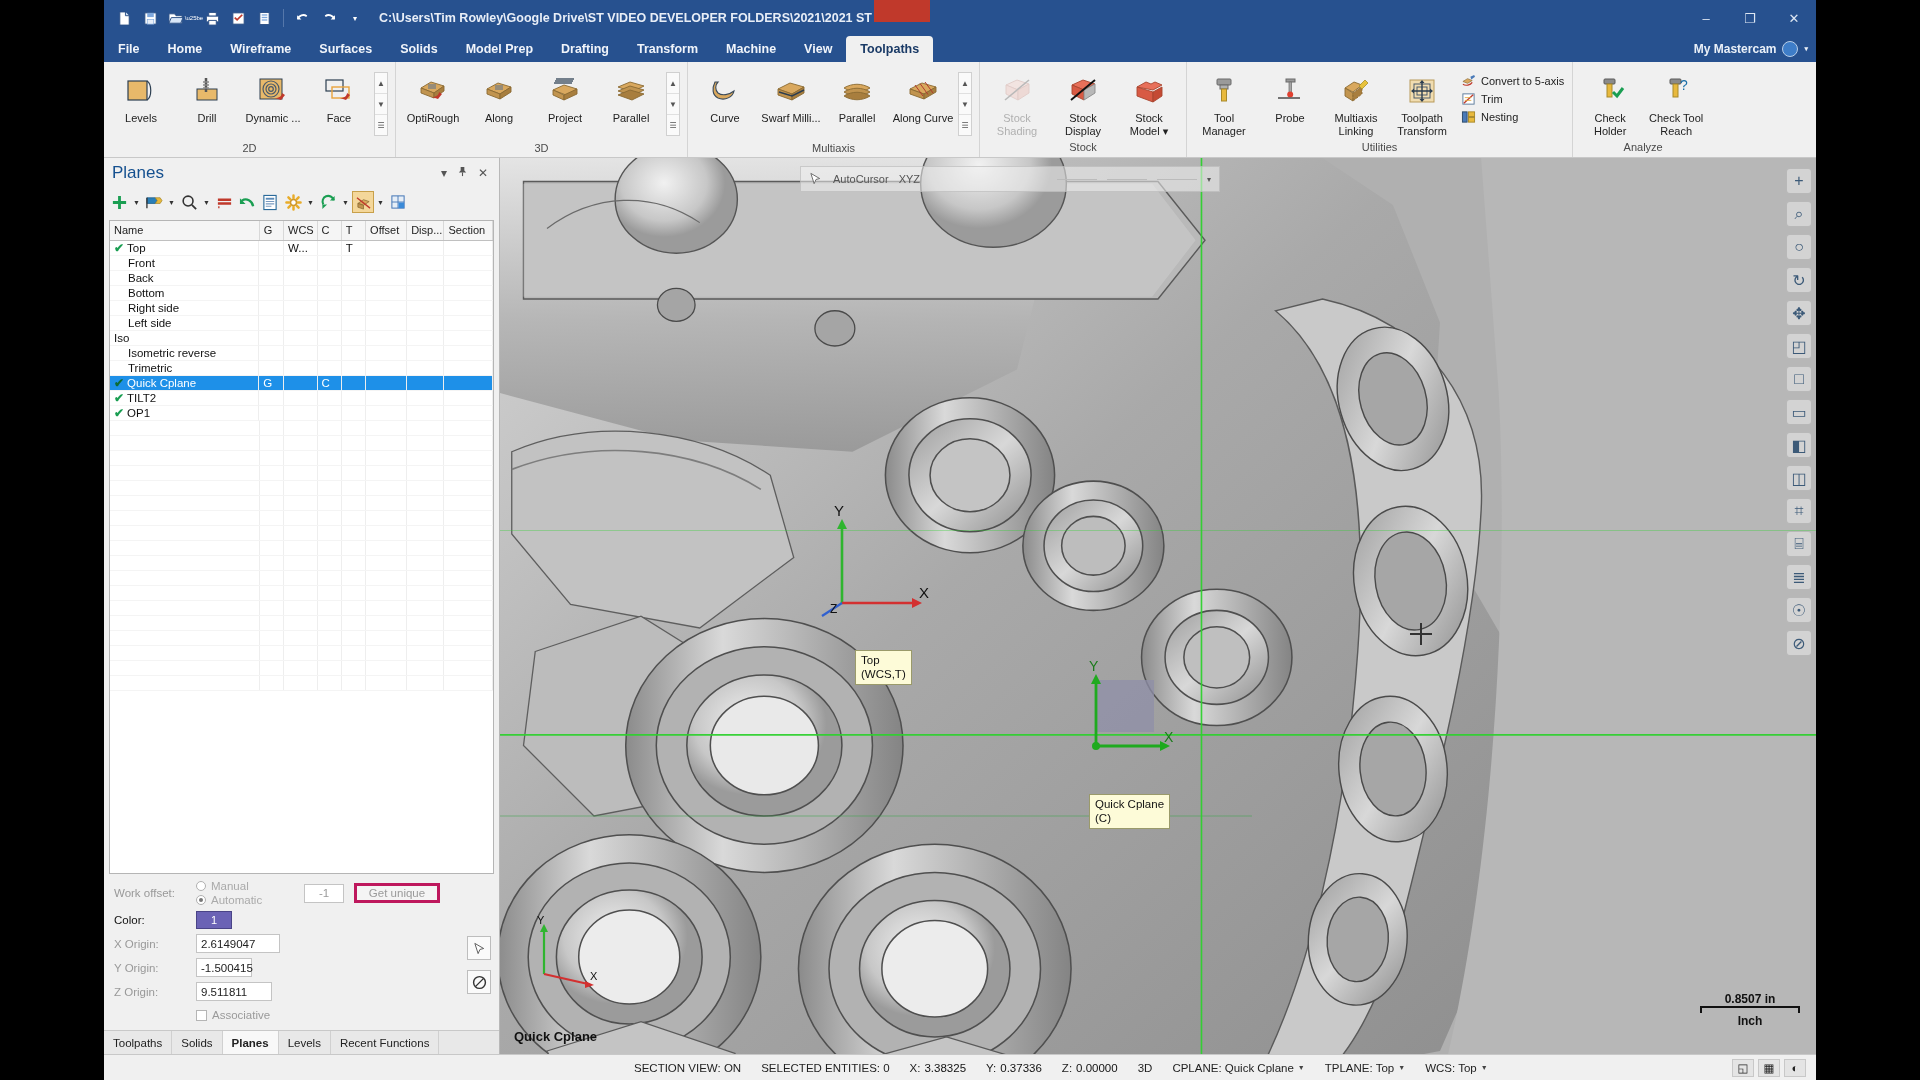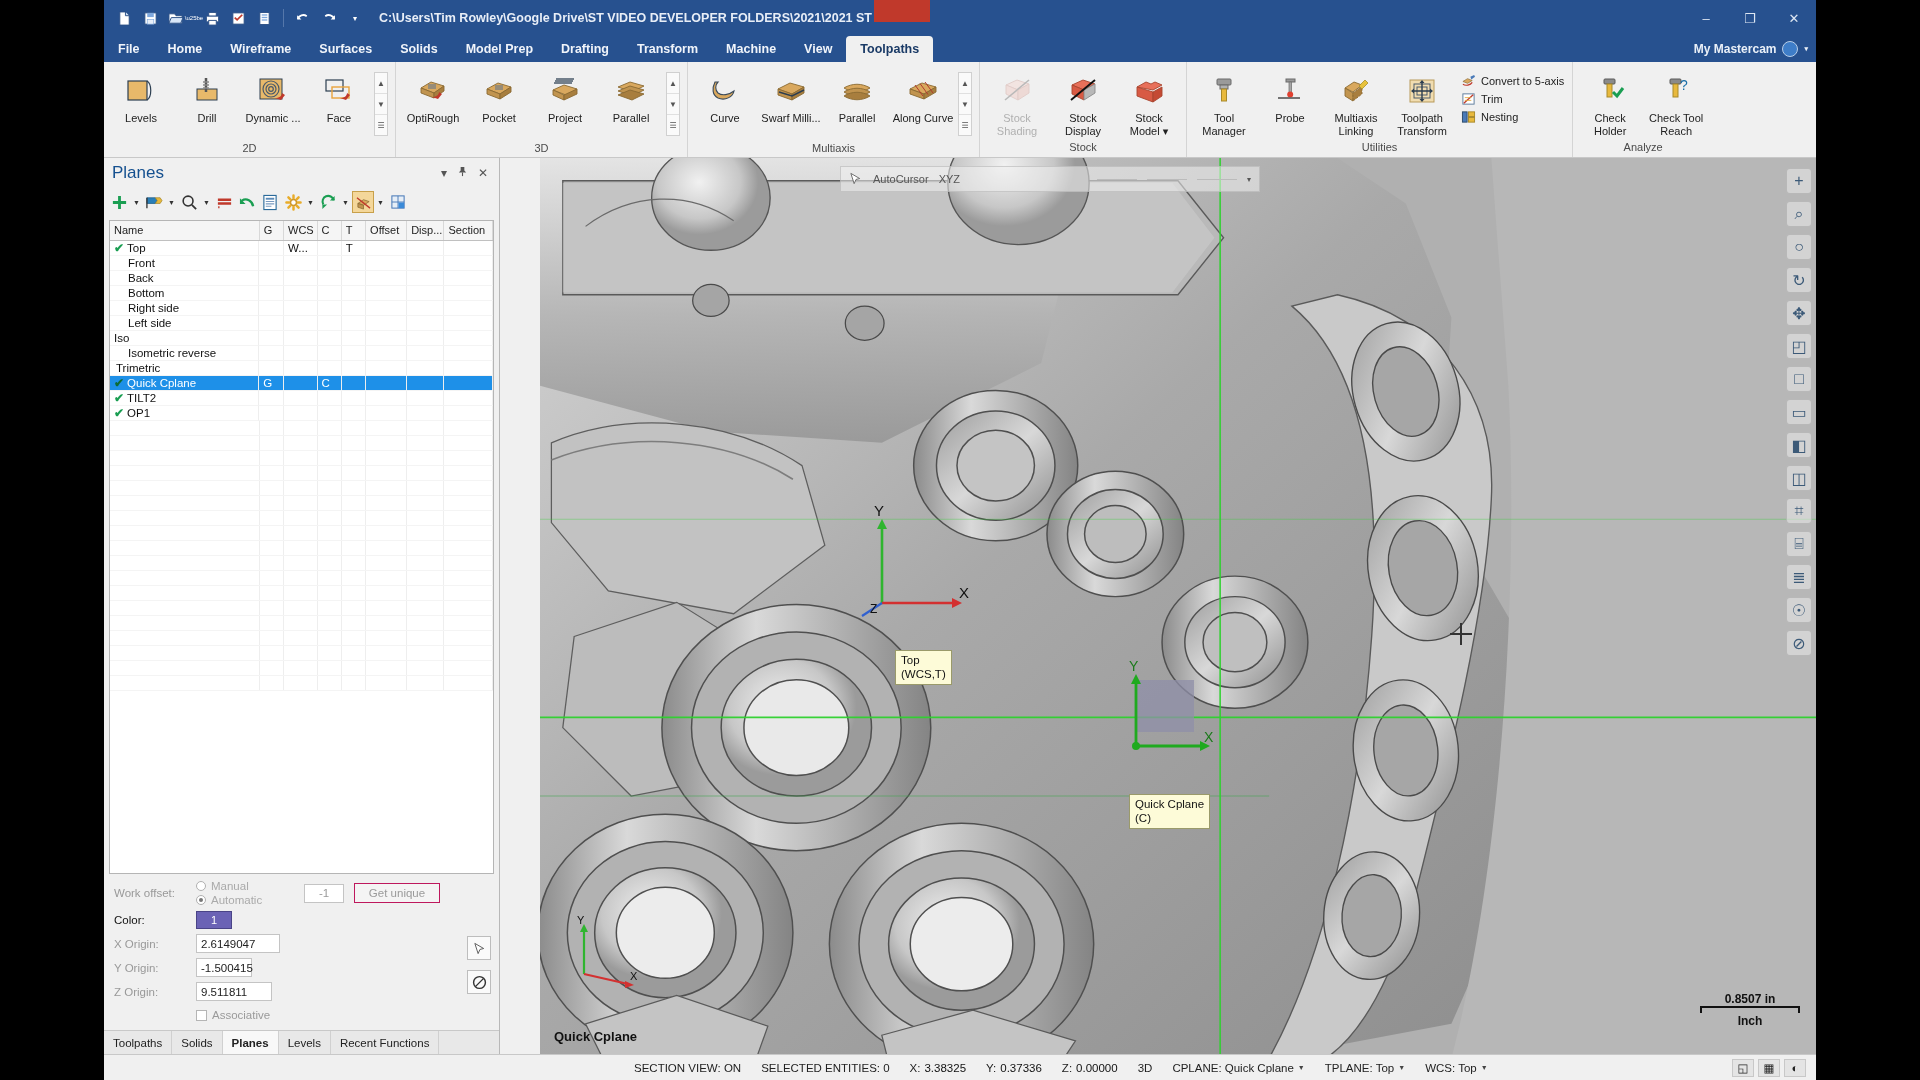--- a/index.html
+++ b/index.html
@@ -114,21 +114,21 @@
   .rsmall {
     display:flex; flex-direction:column; justify-content:center;
     gap:4px; padding: 6px 4px 0 6px;
   }
   .rsmall .row {
     display:flex; align-items:center; gap:5px;
     font-size:11px; color:#222; white-space:nowrap;
   }
 
   
-  .body { flex:1; display:flex; min-height:0; background:#f0f0f0;gap:40px; }
+  .body { flex:1; display:flex; min-height:0; background:#f0f0f0; }
 
   
   .panel {
     width: 396px; background:#f0f0f0; display:flex; flex-direction:column;
     border-right:1px solid #b8b8b8;
   }
   .panel-title {
     display:flex; align-items:center; padding: 4px 6px 2px 8px;
     height:28px;
   }
@@ -185,21 +185,21 @@
     display:flex; align-items:center; justify-content:center;
   }
   .rdot i { width:4px; height:4px; border-radius:50%; background:#777; display:block; }
   .tinput {
     border:1px solid #c4c4c4; background:#fff; height:19px;
     font-size:11.5px; padding:0 4px; color:#222;
     display:flex; align-items:center;
   }
   .tinput.center { justify-content:center; }
   .btn-flat {
-    border:1px solid #be185d; background:#f4f4f4; height:20px;
+    border:3px solid #be185d; background:#f4f4f4; height:20px;
     font-size:11.5px; color:#9a9a9a; display:flex; align-items:center;
     justify-content:center; padding:0 10px;
   }
   .colorswatch {
     width:36px; height:18px; background:#6b63b5; border:1px solid #4a4487;
     color:#fff; font-size:11px; display:flex; align-items:center;
     justify-content:center;
   }
   .sqbtn {
     width:24px; height:24px; border:1px solid #bdbdbd; background:#fafafa;
@@ -457,21 +457,21 @@
         </div>
         <div class="ritem">
           <div class="ico">
             <svg width="34" height="30" viewBox="0 0 34 30">
                 <path d="M5 13l11-6 13 4-11 7z" fill="#d9a85e" stroke="#8a6a32" stroke-width="0.9"></path>
                 <path d="M5 13v5l13 5v-5z" fill="#c1944f" stroke="#8a6a32" stroke-width="0.9"></path>
                 <path d="M18 18l11-7v5l-11 7z" fill="#a87e3e" stroke="#8a6a32" stroke-width="0.9"></path>
                 <rect x="13" y="9" width="8" height="5" fill="#6a7a8a" opacity="0.6"></rect>
               </svg>
           </div>
-          <div class="lab">Pocket</div>
+          <div class="lab">Along</div>
         </div>
         <div class="ritem">
           <div class="ico">
             <svg width="34" height="30" viewBox="0 0 34 30">
                 <path d="M6 7h18M7 5h18M8 3h18" stroke="#4a5a6a" stroke-width="1.3"></path>
                 <path d="M5 14l11-5 13 4-11 6z" fill="#d9a85e" stroke="#8a6a32" stroke-width="0.9"></path>
                 <path d="M5 14v5l11 5v-5z" fill="#c1944f" stroke="#8a6a32" stroke-width="0.9"></path>
                 <path d="M16 19l13-6v5l-13 6z" fill="#a87e3e" stroke="#8a6a32" stroke-width="0.9"></path>
               </svg>
           </div>
@@ -881,21 +881,21 @@
               <td class="cname" style="padding-left:18px">Isometric reverse</td>
               <td></td>
                 <td></td>
                 <td></td>
               <td></td>
                 <td></td>
                 <td></td>
                 <td></td>
             </tr>
             <tr>
-              <td class="cname" style="padding-left:6px">Trimetric</td>
+              <td class="cname" style="padding-left:18px">Trimetric</td>
               <td></td>
                 <td></td>
                 <td></td>
               <td></td>
                 <td></td>
                 <td></td>
                 <td></td>
             </tr>
             <tr class="sel">
               <td class="cname">

